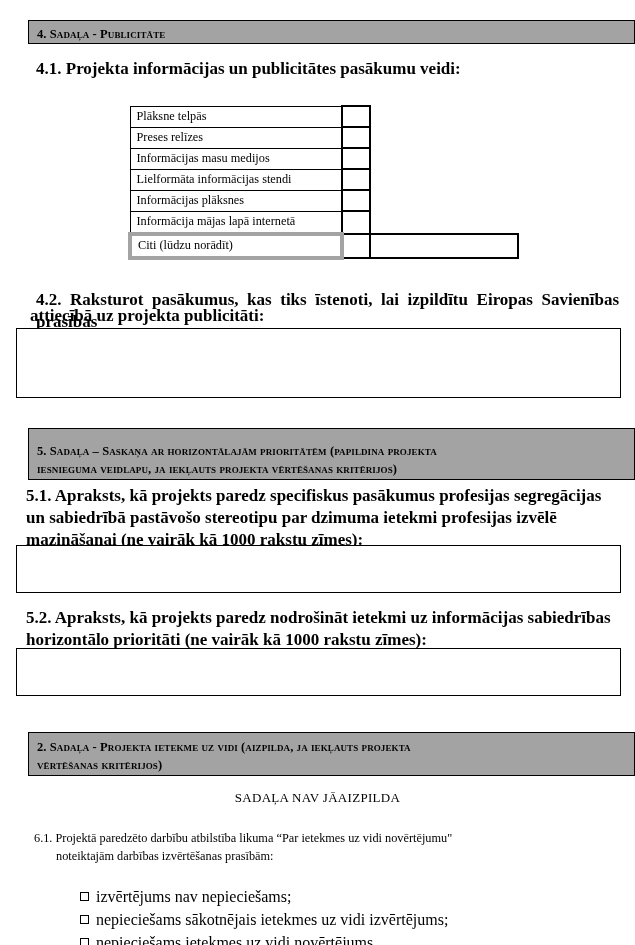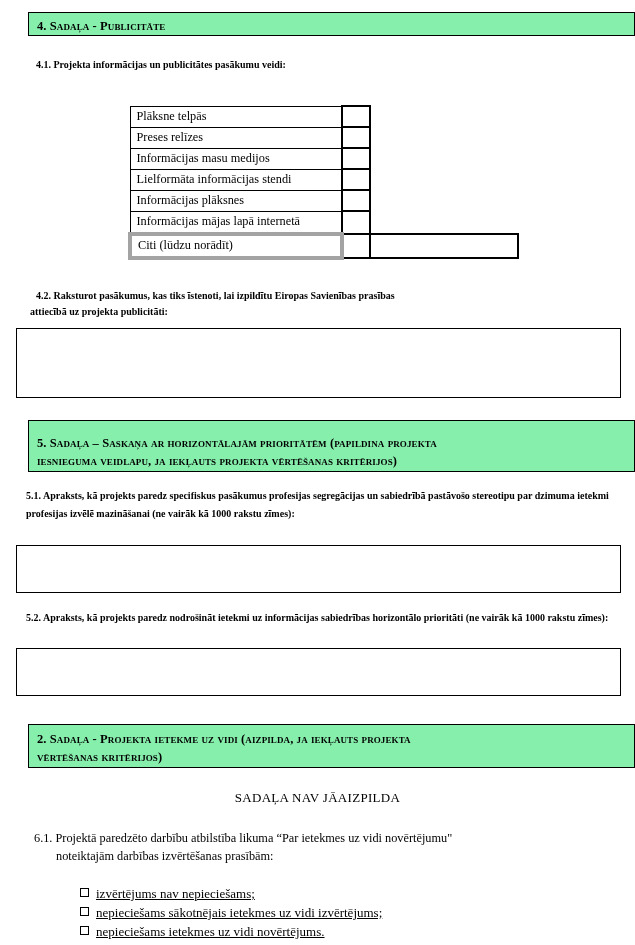--- a/index.html
+++ b/index.html
@@ -18,41 +18,41 @@
   .page {
     width: 635px;
     height: 945px;
     padding: 0;
     box-sizing: border-box;
     position: relative;
   }
 
   
   .section-bar {
-    background: #86efac;
-    border: 1px solid #000000;
-    margin: 0 14px;
+    background: #a3a3a3;
+    border: 1px solid #000000;
+    margin: 8px 14px;
     padding: 3px 8px 4px 8px;
     box-sizing: border-box;
   }
   .section-bar .sec-text {
     font-family: "Liberation Serif", serif;
     font-weight: bold;
     font-size: 12.5px;
     line-height: 1.28;
     letter-spacing: 0.1px;
   }
   .smallcaps {
     font-variant: small-caps;
   }
 
   
   .q-title {
     font-weight: bold;
-    font-size: 10px;
+    font-size: 17px;
     line-height: 1.3;
     text-align: justify;
   }
   .normal {
     font-size: 12.3px;
     line-height: 1.35;
   }
 
   
   .answer-box {
@@ -87,23 +87,22 @@
   table.pub tr.last td.label {
     border: 4px solid #a3a3a3;
   }
   table.pub tr.last td.wide {
     width: 148px;
     border: 2px solid #000000;
   }
 
   
   .checkline {
-    font-size: 13px;
+    font-size: 16px;
     line-height: 1.45;
-    text-decoration: underline;
   }
   .checkline .sq {
     display: inline-block;
     width: 7px;
     height: 7px;
     border: 1px solid #000000;
     margin-right: 7px;
     vertical-align: 1px;
   }
 
@@ -144,21 +143,21 @@
       </tr>
       <tr>
         <td class="label">Lielformāta informācijas stendi</td>
         <td class="chk"></td>
       </tr>
       <tr>
         <td class="label">Informācijas plāksnes</td>
         <td class="chk"></td>
       </tr>
       <tr>
-        <td class="label">Informācijas mājas lapā internetā</td>
+        <td class="label">Informācija mājas lapā internetā</td>
         <td class="chk"></td>
       </tr>
       <tr class="last">
         <td class="label">Citi (lūdzu norādīt)</td>
         <td class="chk"></td>
         <td class="wide"></td>
       </tr>
     </tbody>
       </table>
   </div>

